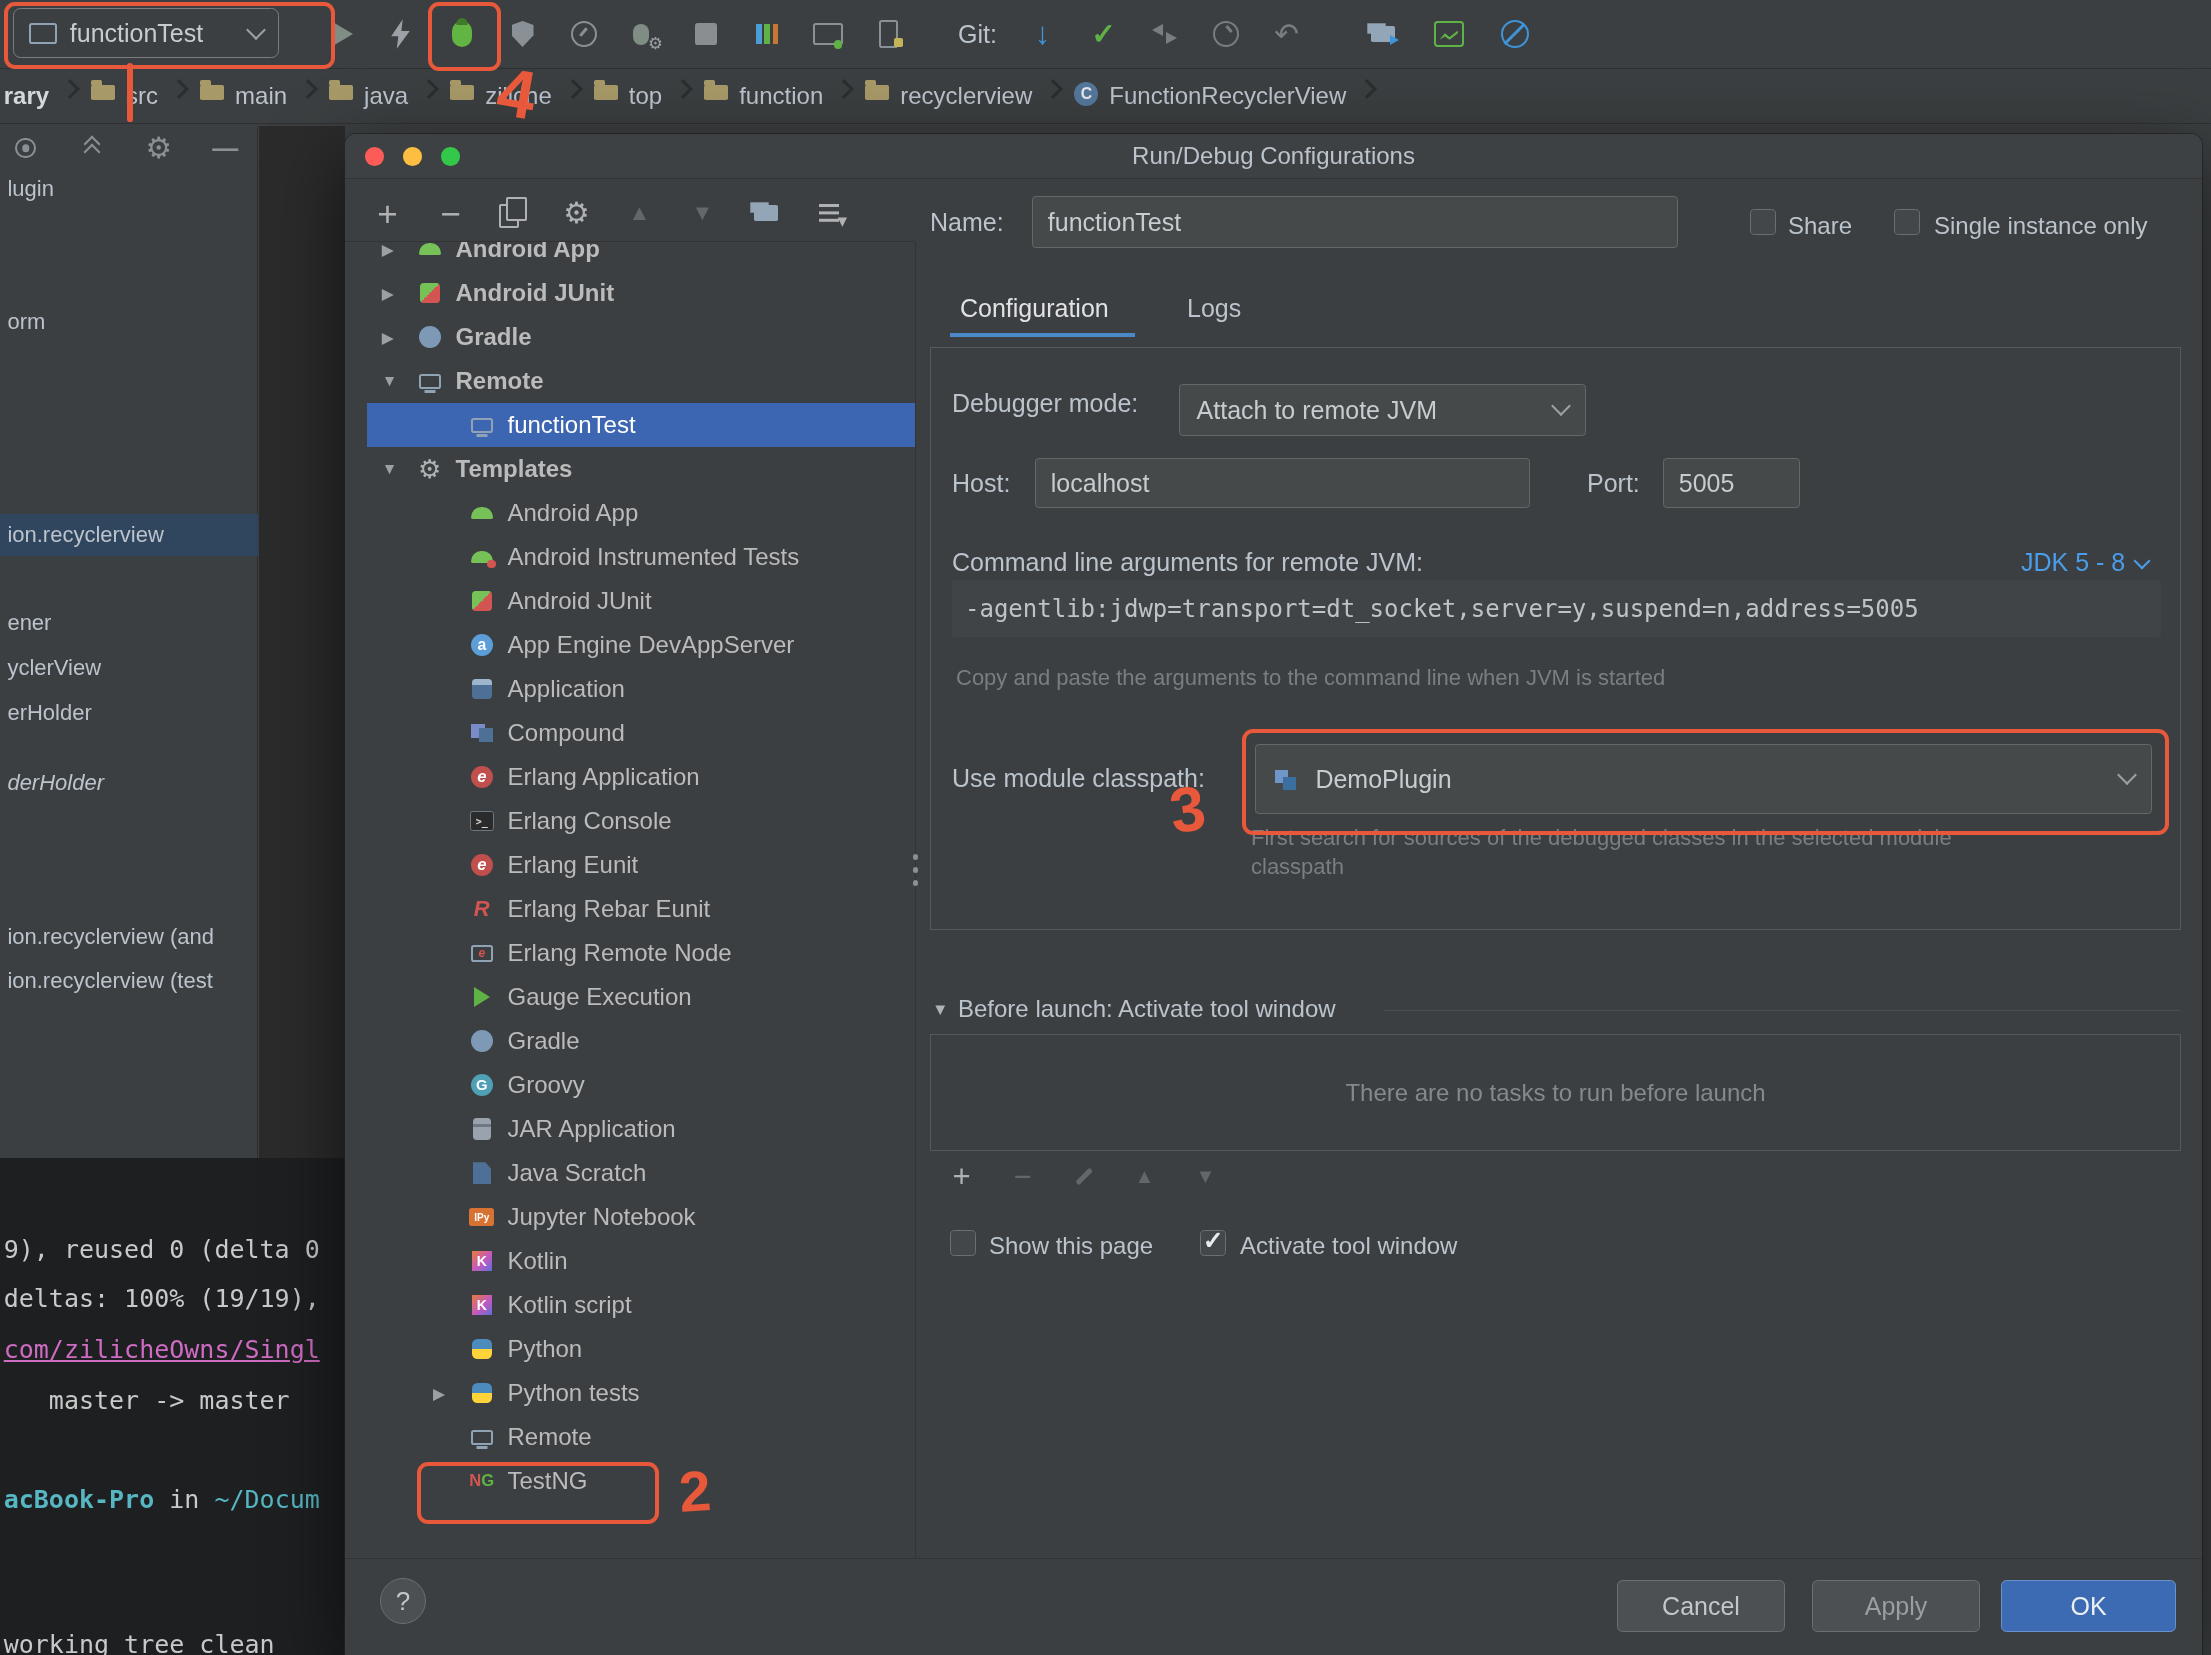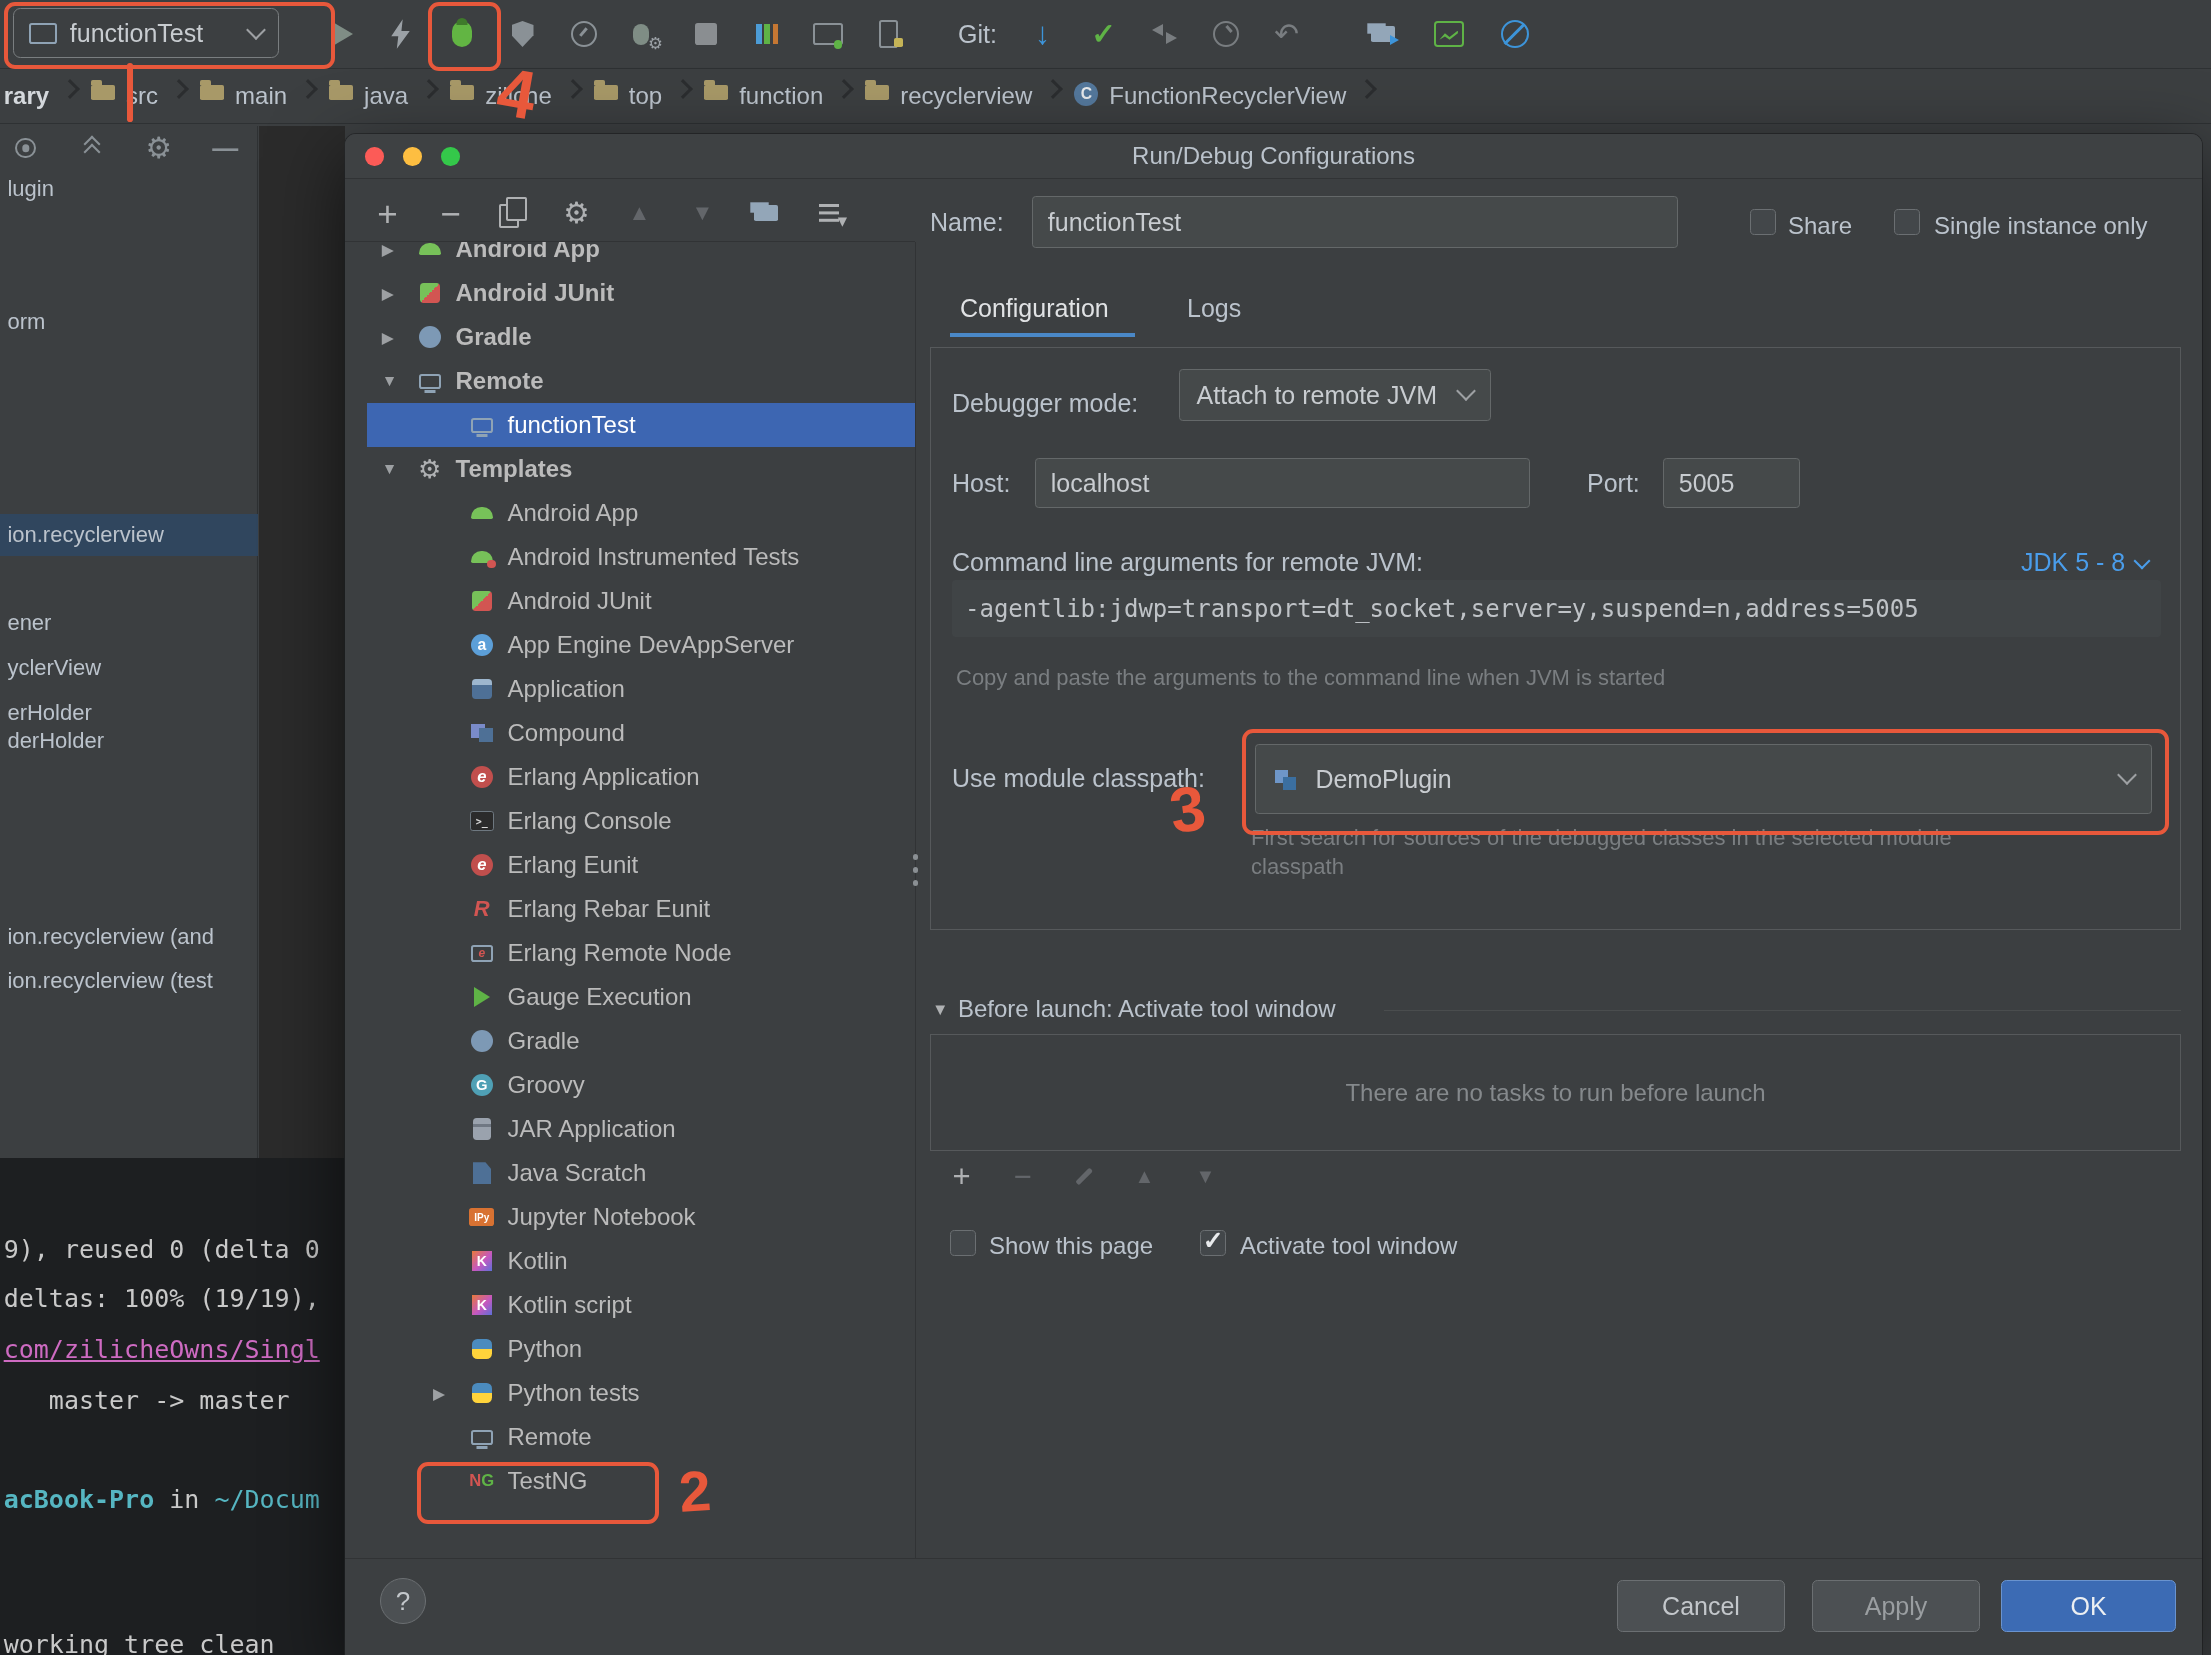--- a/index.html
+++ b/index.html
@@ -156,21 +156,21 @@
   .f-share-box{left:1405px;top:75px;}
   .f-share-lbl{left:1443px;top:78px;font-size:24px;}
   .f-single-box{left:1549px;top:75px;}
   .f-single-lbl{left:1589px;top:78px;font-size:24px;}
   .f-tab{position:absolute;font-size:25px;cursor:pointer;}
   .f-tab-config{left:615px;top:160px;color:#E0E2E4;}
   .f-tab-underline{position:absolute;left:605px;top:199px;width:185px;height:3.7px;background:#4A88C7;}
   .f-tab-logs{left:842px;top:160px;color:#BBC3CC;}
   .f-panel{position:absolute;left:585px;top:213px;width:1251px;height:583px;border:0.9px solid #56595B;box-sizing:border-box;}
   .f-dbg-lbl{left:607px;top:255px;}
-  .f-dbg-combo{left:834px;top:235px;width:312px;height:52px;}
+  .f-dbg-combo{left:834px;top:250px;width:407px;height:52px;}
   .f-host-lbl{left:607px;top:335px;}
   .f-host-input{left:690px;top:324px;width:495px;height:50px;}
   .f-port-lbl{left:1242px;top:335px;}
   .f-port-input{left:1318px;top:324px;width:137px;height:50px;}
   .f-args-lbl{left:607px;top:414px;}
   .f-jdk{position:absolute;left:1676px;top:414px;display:flex;align-items:center;gap:11px;color:#4A9DEB;font-size:25px;cursor:pointer;}
   .f-jdk .chev{border-color:#4A9DEB;margin-top:-3.7px;width:10px;height:10px;}
   .f-args-box{position:absolute;left:607px;top:446px;width:1209px;height:57px;background:#404446;border-radius:3.7px;
               display:flex;align-items:center;padding:0 13px;box-sizing:border-box;
               font-family:"DejaVu Sans Mono",monospace;font-size:24px;color:#BFC3C7;white-space:pre;}
@@ -334,21 +334,21 @@
         </div>
 
         <div class="pitem" style="top: 521px;">
           <span>yclerView</span>
         </div>
 
         <div class="pitem" style="top: 566px;">
           <span>erHolder</span>
         </div>
 
-        <div class="pitem" style="top: 594px;">
+        <div class="pitem" style="top: 636px; font-style: italic;">
           <span>derHolder</span>
         </div>
 
         <div class="pitem" style="top: 790px;">
           <span>ion.recyclerview (and</span>
         </div>
 
         <div class="pitem" style="top: 834px;">
           <span>ion.recyclerview (test</span>
         </div>

